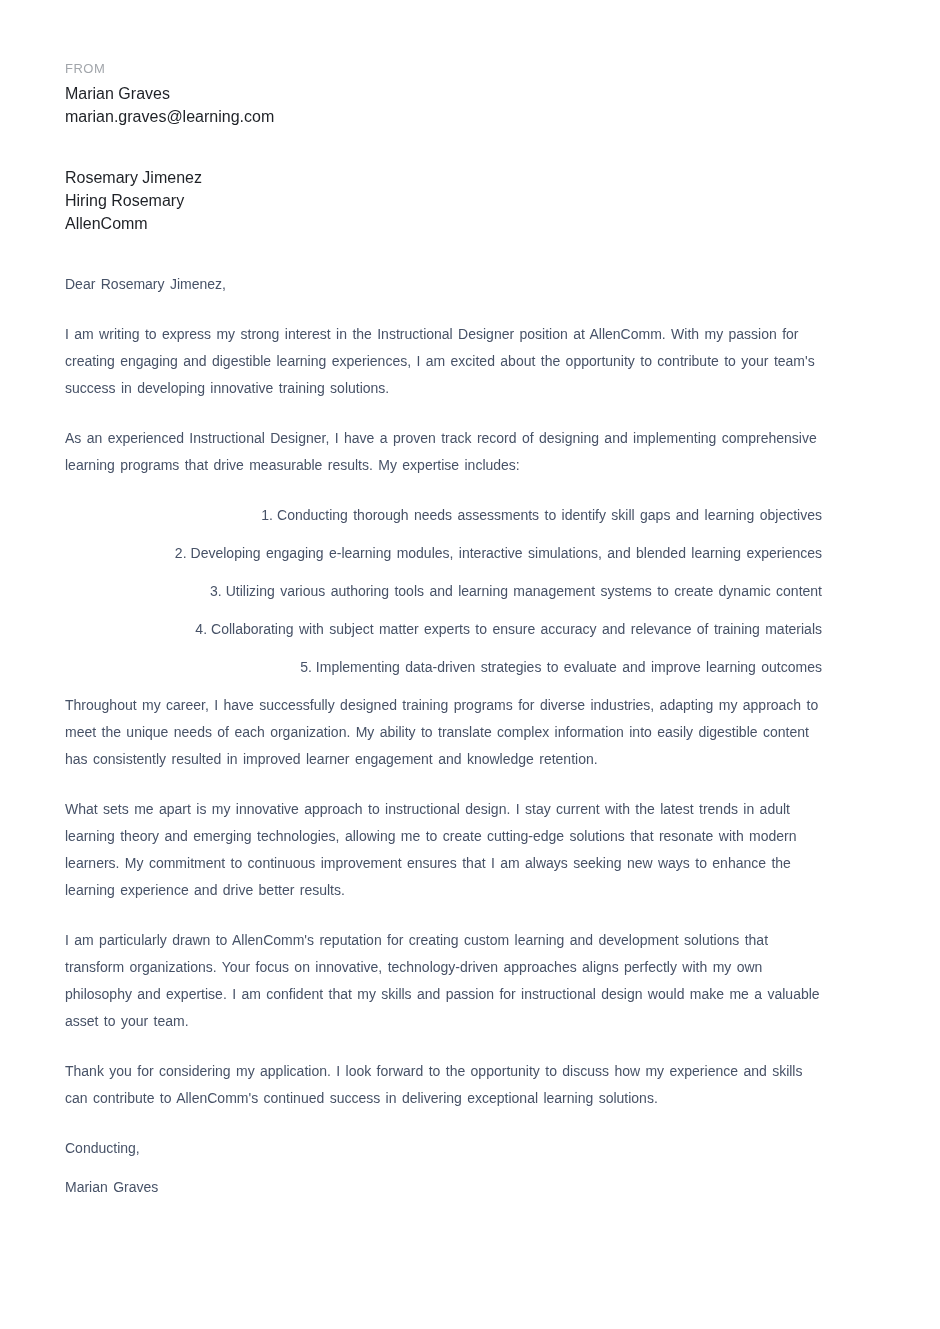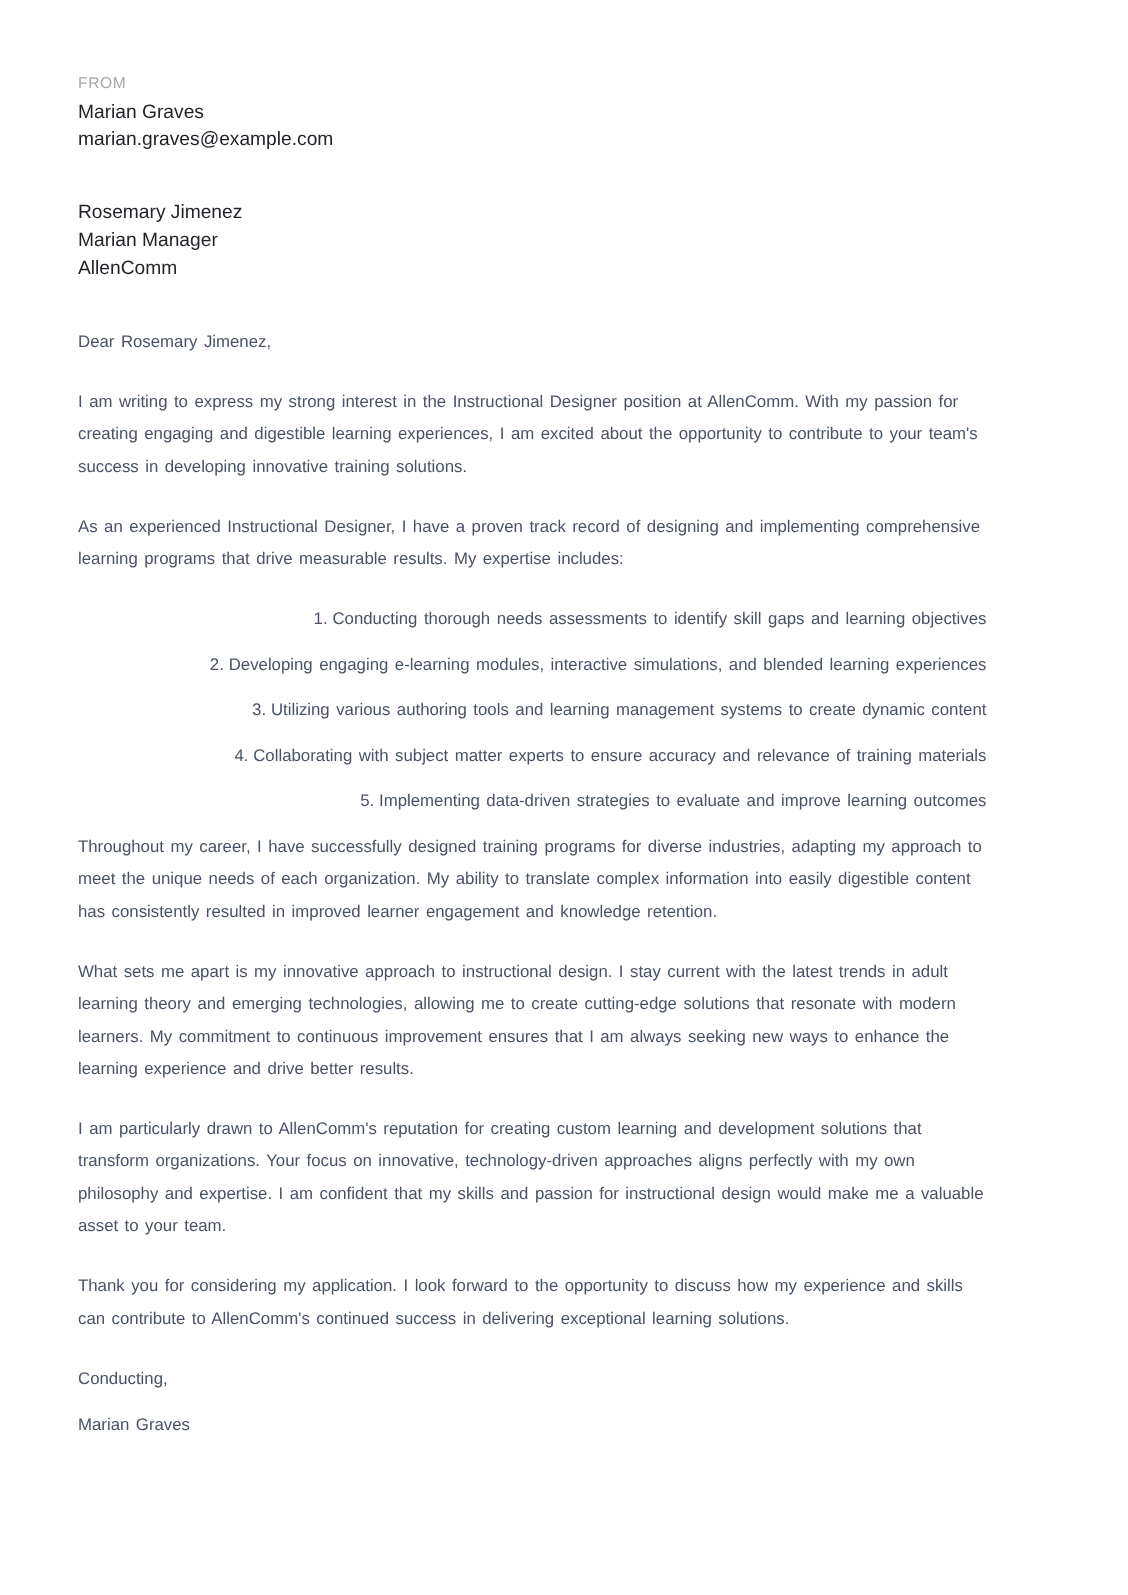--- a/index.html
+++ b/index.html
@@ -67,26 +67,26 @@
 </style>
 </head>
 <body>
 
 <div class="page">
   <div class="content">
 
     <div class="addr-block from-block">
       <div class="addr-label">FROM</div>
       <div class="addr-line">Marian Graves</div>
-      <div class="addr-line">marian.graves@example.com</div>
+      <div class="addr-line">marian.graves@learning.com</div>
     </div>
 
     <div class="addr-block to-block">
       <div class="addr-line">Rosemary Jimenez</div>
-      <div class="addr-line">Marian Manager</div>
+      <div class="addr-line">Hiring Rosemary</div>
       <div class="addr-line">AllenComm</div>
     </div>
 
     <div class="body-text">
       <p class="salutation">Dear Rosemary Jimenez,</p>
 
       <p class="para">I am writing to express my strong interest in the Instructional Designer position at AllenComm. With my passion for creating engaging and digestible learning experiences, I am excited about the opportunity to contribute to your team's success in developing innovative training solutions.</p>
       <p class="para">As an experienced Instructional Designer, I have a proven track record of designing and implementing comprehensive learning programs that drive measurable results. My expertise includes:</p>
 
       <ol class="expertise">

